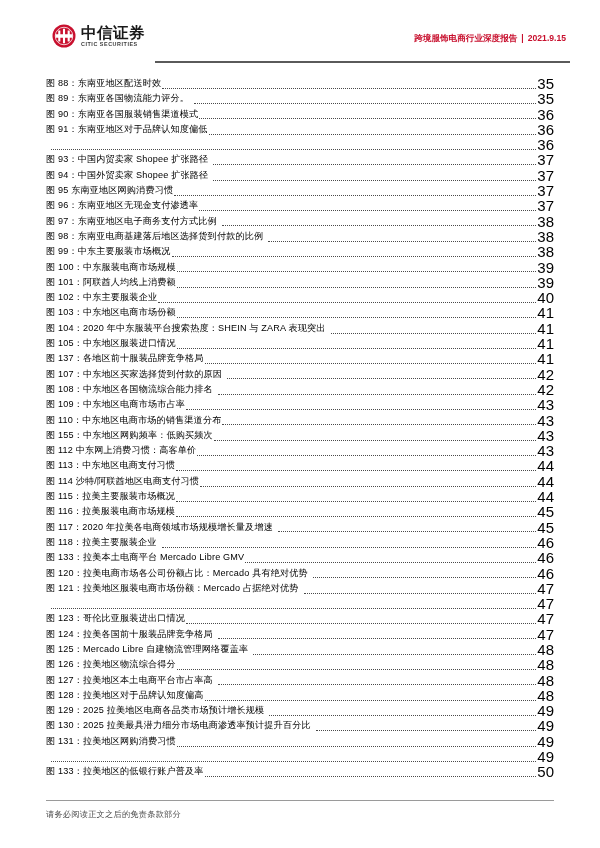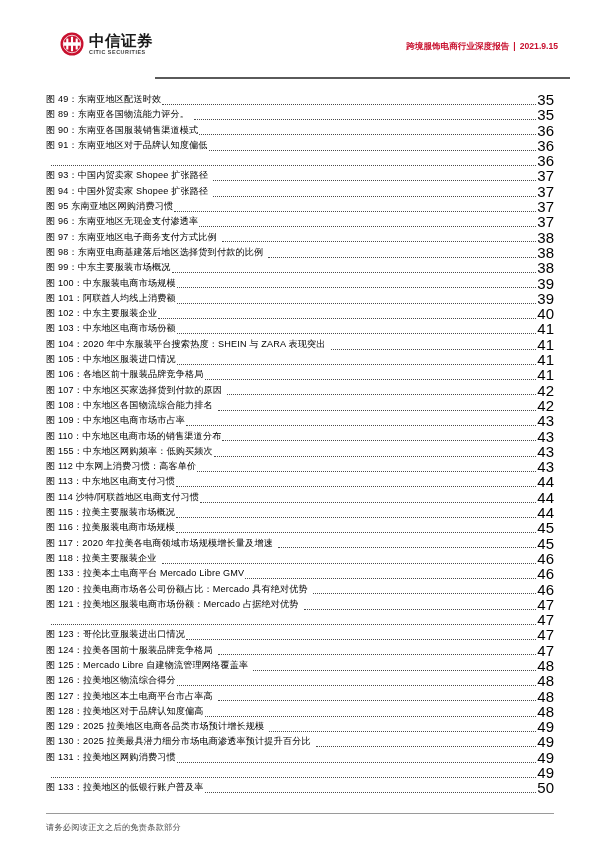--- a/index.html
+++ b/index.html
@@ -13,21 +13,21 @@
     font-family: "Liberation Sans", "DejaVu Sans", sans-serif;
     color: #000000;
     overflow: hidden;
     position: relative;
   }
 
   
   .page-header {
     position: relative;
     height: 62px;
-    padding: 12px;
+    padding: 4px;
   }
   .header-inner {
     display: flex;
     align-items: flex-end;
     justify-content: space-between;
     padding: 20px 30px 0 48px;
     height: 42px;
     box-sizing: border-box;
   }
   .brand {
@@ -122,21 +122,21 @@
   .toc-entry.gap .entry-dots {
     margin-left: 5px;
   }
 
   
   .page-footer {
     position: absolute;
     left: 0;
     right: 0;
     bottom: 0;
-    height: 35px;
+    height: 48px;
   }
   .footer-rule {
     position: absolute;
     left: 46px;
     right: 46px;
     top: 0;
     height: 1px;
     background: #9a9a9a;
   }
   .footer-text {
@@ -176,21 +176,21 @@
       <span class="header-sep">|</span>
       <span>2021.9.15</span>
     </div>
 
   </div>
   <div class="header-rule"></div>
 </div>
 
 <div class="toc" id="toc-list">
     <div class="toc-entry">
-      <span class="entry-title">图 49：东南亚地区配送时效</span>
+      <span class="entry-title">图 88：东南亚地区配送时效</span>
       <span class="entry-dots"></span>
       <span class="entry-page">35</span>
     </div>
     <div class="toc-entry gap">
       <span class="entry-title">图 89：东南亚各国物流能力评分。</span>
       <span class="entry-dots"></span>
       <span class="entry-page">35</span>
     </div>
     <div class="toc-entry">
       <span class="entry-title">图 90：东南亚各国服装销售渠道模式</span>
@@ -265,21 +265,21 @@
       <span class="entry-title">图 104：2020 年中东服装平台搜索热度：SHEIN 与 ZARA 表现突出</span>
       <span class="entry-dots"></span>
       <span class="entry-page">41</span>
     </div>
     <div class="toc-entry">
       <span class="entry-title">图 105：中东地区服装进口情况</span>
       <span class="entry-dots"></span>
       <span class="entry-page">41</span>
     </div>
     <div class="toc-entry">
-      <span class="entry-title">图 106：各地区前十服装品牌竞争格局</span>
+      <span class="entry-title">图 137：各地区前十服装品牌竞争格局</span>
       <span class="entry-dots"></span>
       <span class="entry-page">41</span>
     </div>
     <div class="toc-entry gap">
       <span class="entry-title">图 107：中东地区买家选择货到付款的原因</span>
       <span class="entry-dots"></span>
       <span class="entry-page">42</span>
     </div>
     <div class="toc-entry gap">
       <span class="entry-title">图 108：中东地区各国物流综合能力排名</span>

